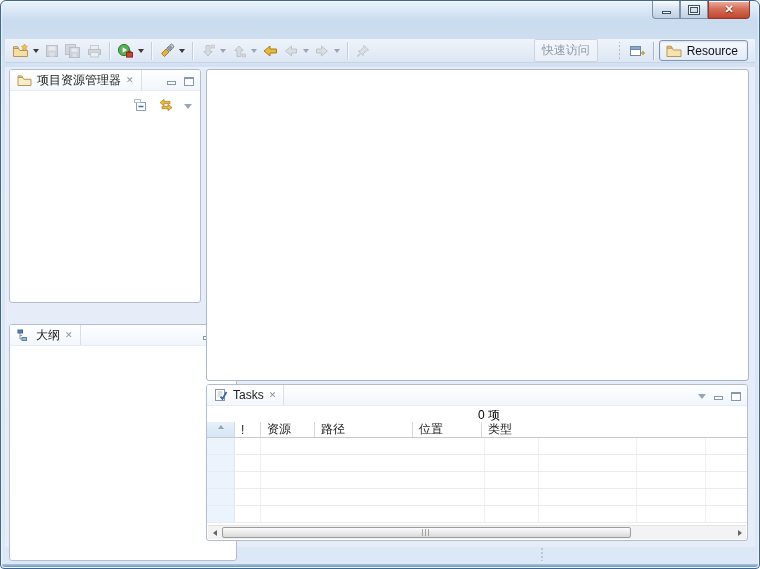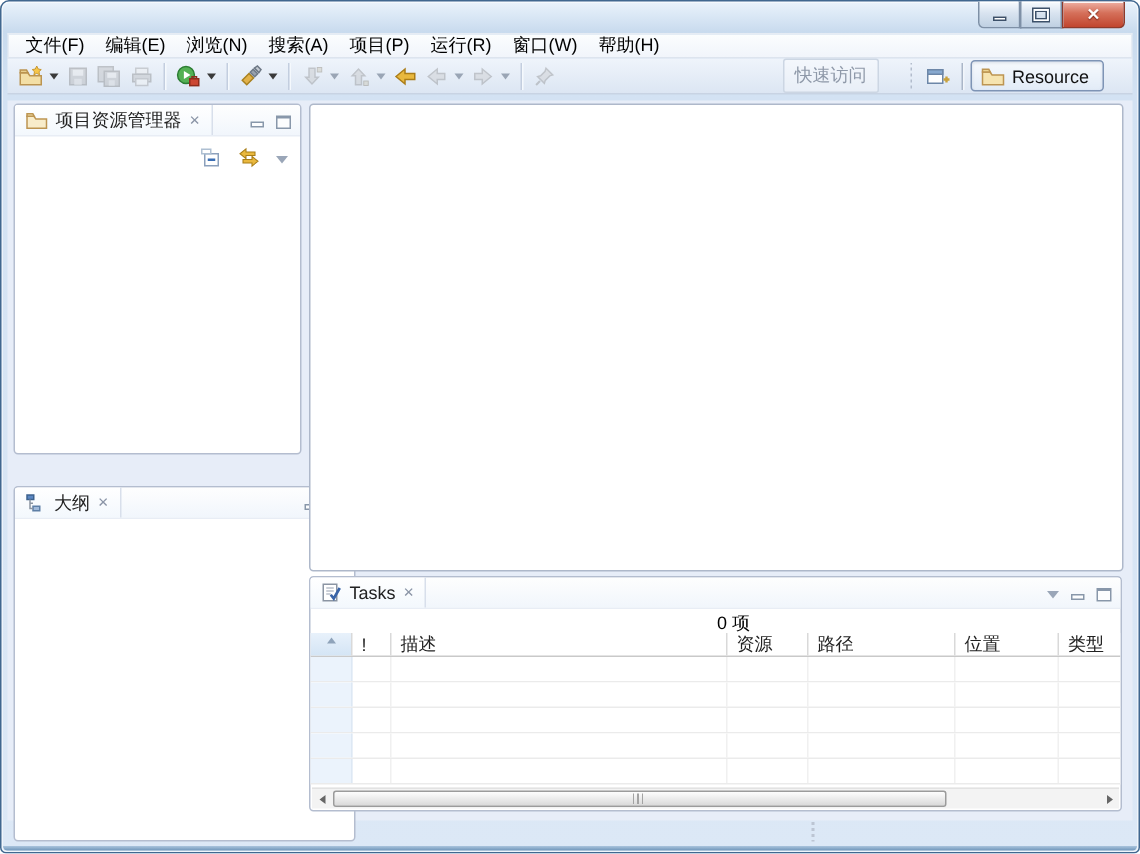--- a/index.html
+++ b/index.html
@@ -50,21 +50,21 @@
   .tsep { width:0; height:18px; border-left:1px solid #c3cedf; border-right:1px solid #f5f9fd; margin:0 4px; }
   .tb-spacer { flex:1; }
   .qa { color:#8f99a9; border:1px solid #ccd6e3; border-radius:2px; padding:2px 7px;
     background:rgba(255,255,255,.35); margin-right:16px; }
   .dotsep { width:3px; height:18px; margin:0 4px;
     background:repeating-linear-gradient(#b2bccc 0 2px, transparent 2px 4px);
     background-size:1px 4px; background-repeat:repeat-y; background-position:center; }
   .persp-iconbtn { width:24px; height:20px; display:flex; align-items:center; justify-content:center; border-radius:2px; }
   .vsep { width:0; height:18px; border-left:1px solid #aab6c8; border-right:1px solid #f2f6fb; margin:0 4px; }
   .persp-btn { display:flex; align-items:center; gap:5px; height:21px; padding:0 9px 0 6px;
-    border:1px solid #7e94b5; border-radius:3px; margin-right:14px;
+    border:1px solid #7e94b5; border-radius:3px; margin-right:2px;
     background:linear-gradient(#f7fafd,#e2ebf7); box-shadow:inset 0 1px 2px rgba(90,110,140,.18); color:#111; }
   
   .workbench { position:absolute; left:4px; right:4px; top:66px; height:480px; background:#e7edf8; }
   .panel { position:absolute; background:#fff; border:1px solid #b4bdcf; border-radius:3px; overflow:hidden; }
   #p-explorer { left:4px; top:2px;  width:192px; height:234px; }
   #p-outline  { left:4px; top:241px; width:228px; height:237px;margin-top:16px; }
   #p-editor   { left:201px; top:2px; width:543px; height:312px; border-color:#aeb8ca; }
   #p-tasks    { left:201px; top:317px; width:542px; height:157px;text-align:center; }
   .phead { position:relative; height:21px; background:linear-gradient(#fefefe,#f1f6fc);
     border-bottom:1px solid #e8edf5; display:flex; }
@@ -119,30 +119,20 @@
         <span class="wg-min"></span>
       </div>
     <div class="wbtn">
         <span class="wg-max"></span>
       </div>
     <div class="wbtn close">
         <span>✕</span>
       </div>
   </div>
 
-  <div class="menubar">
-    <span class="menu-item">文件(F)</span>
-    <span class="menu-item">编辑(E)</span>
-    <span class="menu-item">浏览(N)</span>
-    <span class="menu-item">搜索(A)</span>
-    <span class="menu-item">项目(P)</span>
-    <span class="menu-item">运行(R)</span>
-    <span class="menu-item">窗口(W)</span>
-    <span class="menu-item">帮助(H)</span>
-  </div>
 
   <div class="toolbar">
     <div class="tbtn">
       <svg width="17" height="16" viewBox="0 0 17 16">
         <path d="M1.5 5.5 h5 l1.4 2 h7.6 v6 H1.5z" fill="#f3dfa6" stroke="#bb9450"></path>
         <path d="M1.5 5.5 v-1.8 h4.2 l1 1.8z" fill="#e8cf8e" stroke="#bb9450"></path>
         <path d="M12.5 1 l1 2 2 .4 -1.5 1.4 .4 2.1 -1.9 -1 -1.9 1 .4 -2.1 -1.5 -1.4 2 -.4z" fill="#f6c64a" stroke="#c3922a" stroke-width=".6"></path>
       </svg>
     </div>
     <span class="dd"></span>
@@ -324,23 +314,20 @@
       <div class="tasks-count">0 项</div>
       <div class="ttable">
         <div class="thead">
           <div class="th c0">
             <span class="sortmark"></span>
             <span></span>
           </div>
           <div class="th c1">
               <span>!</span>
             </div>
-          <div class="th c2">
-              <span>描述</span>
-            </div>
           <div class="th c3">
               <span>资源</span>
             </div>
           <div class="th c4">
               <span>路径</span>
             </div>
           <div class="th c5">
               <span>位置</span>
             </div>
           <div class="th c6">

